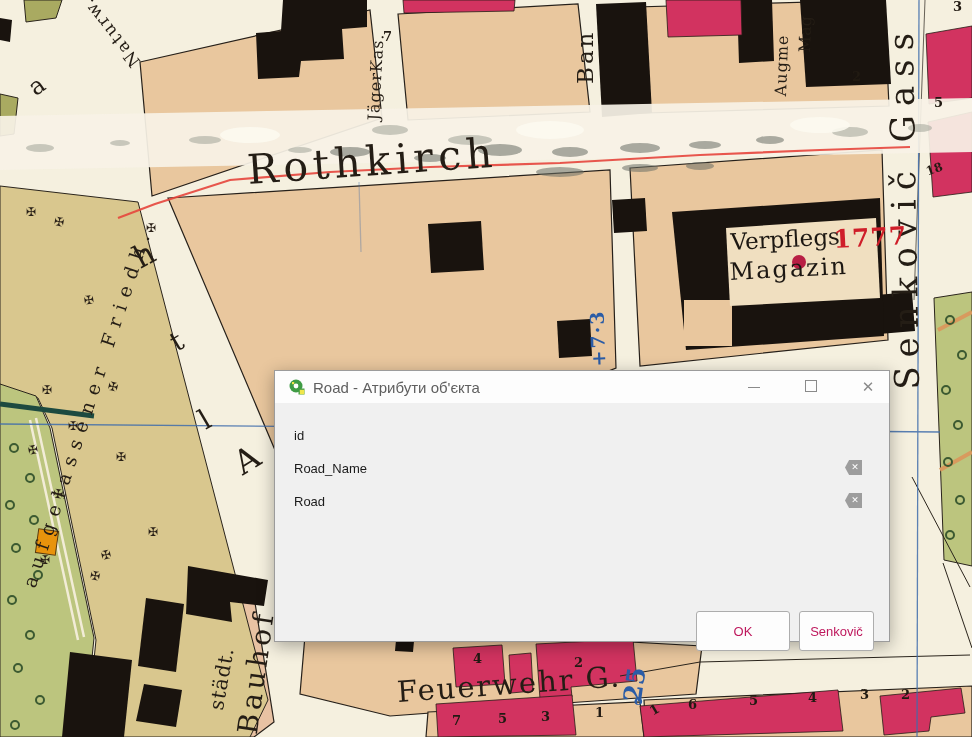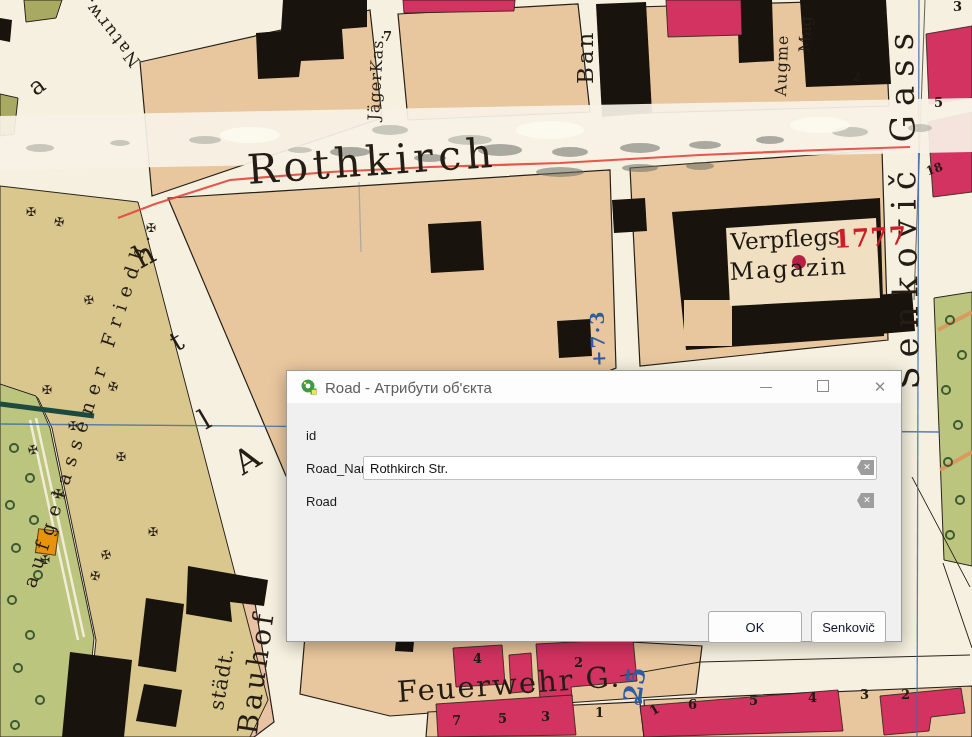--- a/index.html
+++ b/index.html
@@ -8,40 +8,40 @@
   #map-canvas{position:absolute;inset:0;}
   #map-svg{position:absolute;left:0;top:0;}
   .maplabel{position:absolute;font-family:"DejaVu Serif","Liberation Serif",serif;
             color:#241d15;white-space:nowrap;line-height:1;transform-origin:0 0;pointer-events:none;}
   .bluemark{color:#2b5ca6;font-weight:bold;}
   .rednote{color:#cf1e29;font-weight:bold;}
   .mapnum{position:absolute;font-family:"DejaVu Serif",serif;font-weight:bold;font-size:13px;
           color:#211a12;line-height:1;pointer-events:none;}
   .cross{position:absolute;font-size:12px;color:#2a2118;line-height:1;pointer-events:none;}
   
-  #dlg{position:absolute;left:286px;top:370px;width:616px;height:272px;background:#f0f0f0;
+  #dlg{position:absolute;left:274px;top:370px;width:616px;height:272px;background:#f0f0f0;
        border:1px solid #9b9b9b;box-shadow:0 4px 16px rgba(0,0,0,.32);box-sizing:border-box;}
   #dlg-titlebar{position:absolute;left:0;top:0;width:100%;height:32px;background:#fdfdfd;}
   #dlg-title{position:absolute;left:38px;top:8px;font-size:15px;color:#5f5f5f;}
   .winctl{position:absolute;top:2px;width:34px;height:28px;text-align:center;color:#777;cursor:default;}
   #btn-min{left:462px;} #btn-max{left:520px;} #btn-close{left:576px;}
   #btn-min .glyph{position:absolute;left:11px;top:14px;width:12px;height:1px;background:#8a8a8a;}
   #btn-max .glyph{position:absolute;left:10px;top:7px;width:12px;height:12px;border:1px solid #8a8a8a;box-sizing:border-box;}
   #btn-close .glyph{font-size:15px;line-height:28px;color:#8a8a8a;}
   .fld-label{position:absolute;left:19px;font-size:13px;color:#1b1b1b;}
   .fld-input{position:absolute;left:76px;width:514px;height:24px;box-sizing:border-box;
              border:1px solid #c0c0c0;border-radius:2px;background:#fff;font-size:13px;
              font-family:"Liberation Sans","DejaVu Sans",sans-serif;padding:0 24px 0 6px;color:#111;}
   .fld-input::placeholder{color:#979797;}
   .clear-btn{position:absolute;left:570px;width:17px;height:15px;background:#9d9d9d;
              clip-path:polygon(24% 0%,100% 0%,100% 100%,24% 100%,0% 50%);
              color:#fff;font-size:9px;line-height:15px;text-align:center;cursor:pointer;}
   .clear-btn span{padding-left:3px;}
-  .dlg-btn{position:absolute;top:240px;height:32px;background:#fdfdfd;border:1px solid #adadad;
-           border-radius:3px;font-size:13px;color:#0f172a;font-family:"Liberation Sans",sans-serif;cursor:pointer;}
+  .dlg-btn{position:absolute;top:240px;height:40px;background:#fdfdfd;border:1px solid #adadad;
+           border-radius:3px;font-size:13px;color:#be185d;font-family:"Liberation Sans",sans-serif;cursor:pointer;}
   #btn-ok{left:421px;width:94px;}
   #btn-cancel{left:524px;width:75px;}
 </style>
 </head>
 <body>
 
 <div id="stage">
 
   <div id="map-canvas">
     <svg id="map-svg" width="972" height="737" viewBox="0 0 972 737">
@@ -248,21 +248,20 @@
         </div>
       <div class="winctl" id="btn-max">
           <span class="glyph"></span>
         </div>
       <div class="winctl" id="btn-close"><span class="glyph">✕</span></div>
     </div>
 
     <label class="fld-label" style="top:57px;">id</label>
 
     <label class="fld-label" style="top:90px;">Road_Name</label>
-    <input class="fld-input" style="top: 85px;" type="text" value="Rothkirch Str.">
     <span class="clear-btn" style="top:89px;"><span>✕</span></span>
 
     <label class="fld-label" style="top:123px;">Road</label>
     <span class="clear-btn" style="top:122px;"><span>✕</span></span>
 
     <button class="dlg-btn" id="btn-ok">OK</button>
     <button class="dlg-btn" id="btn-cancel">Senkovič</button>
   </div>
 
 </div>

